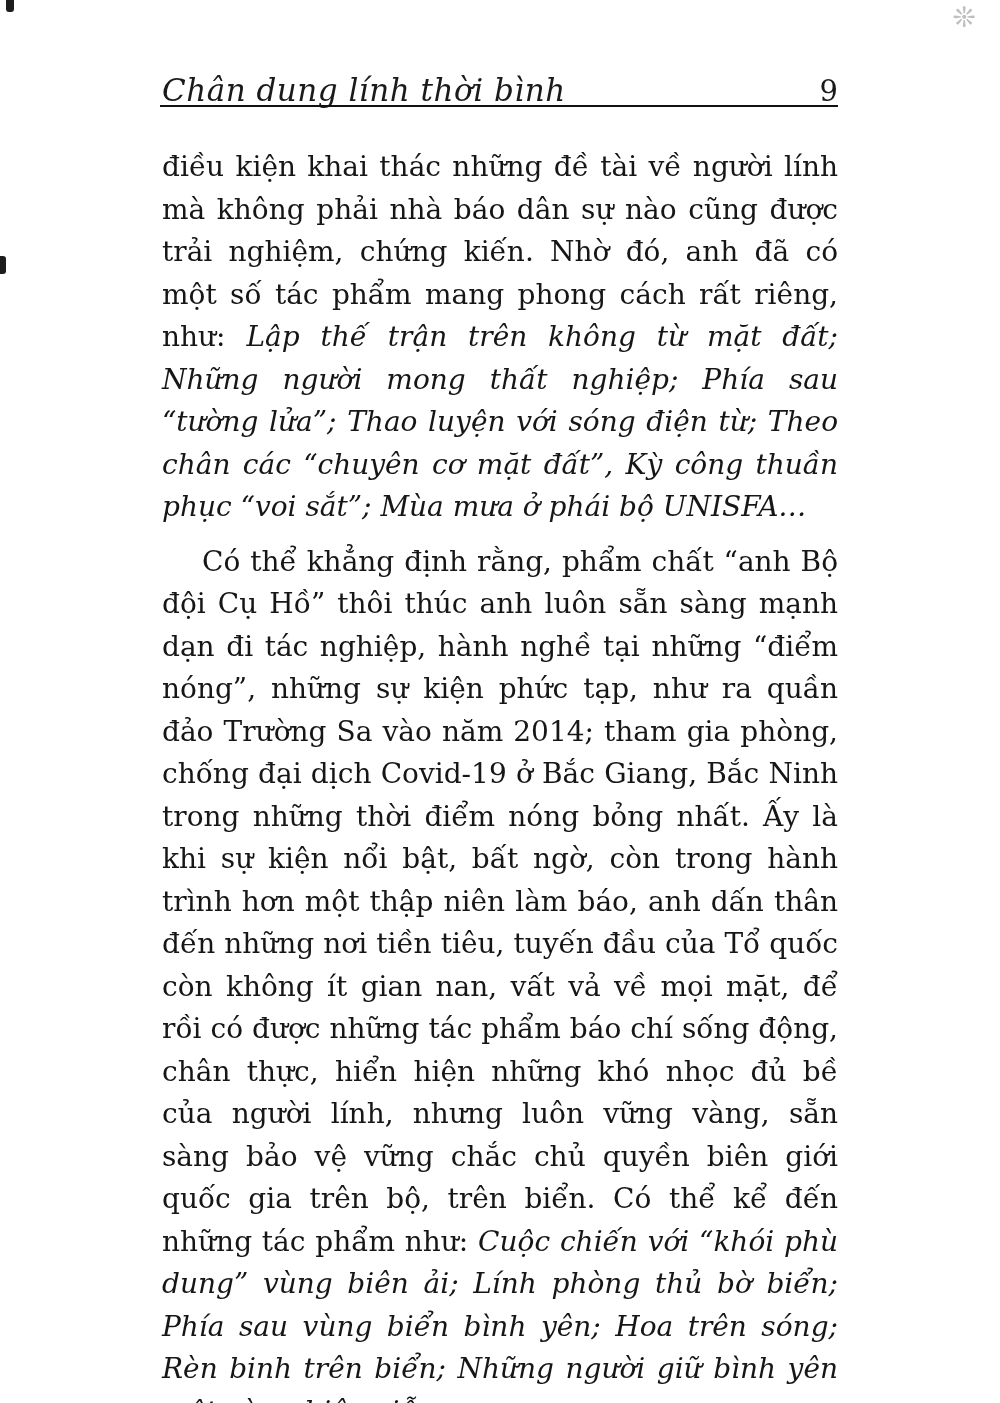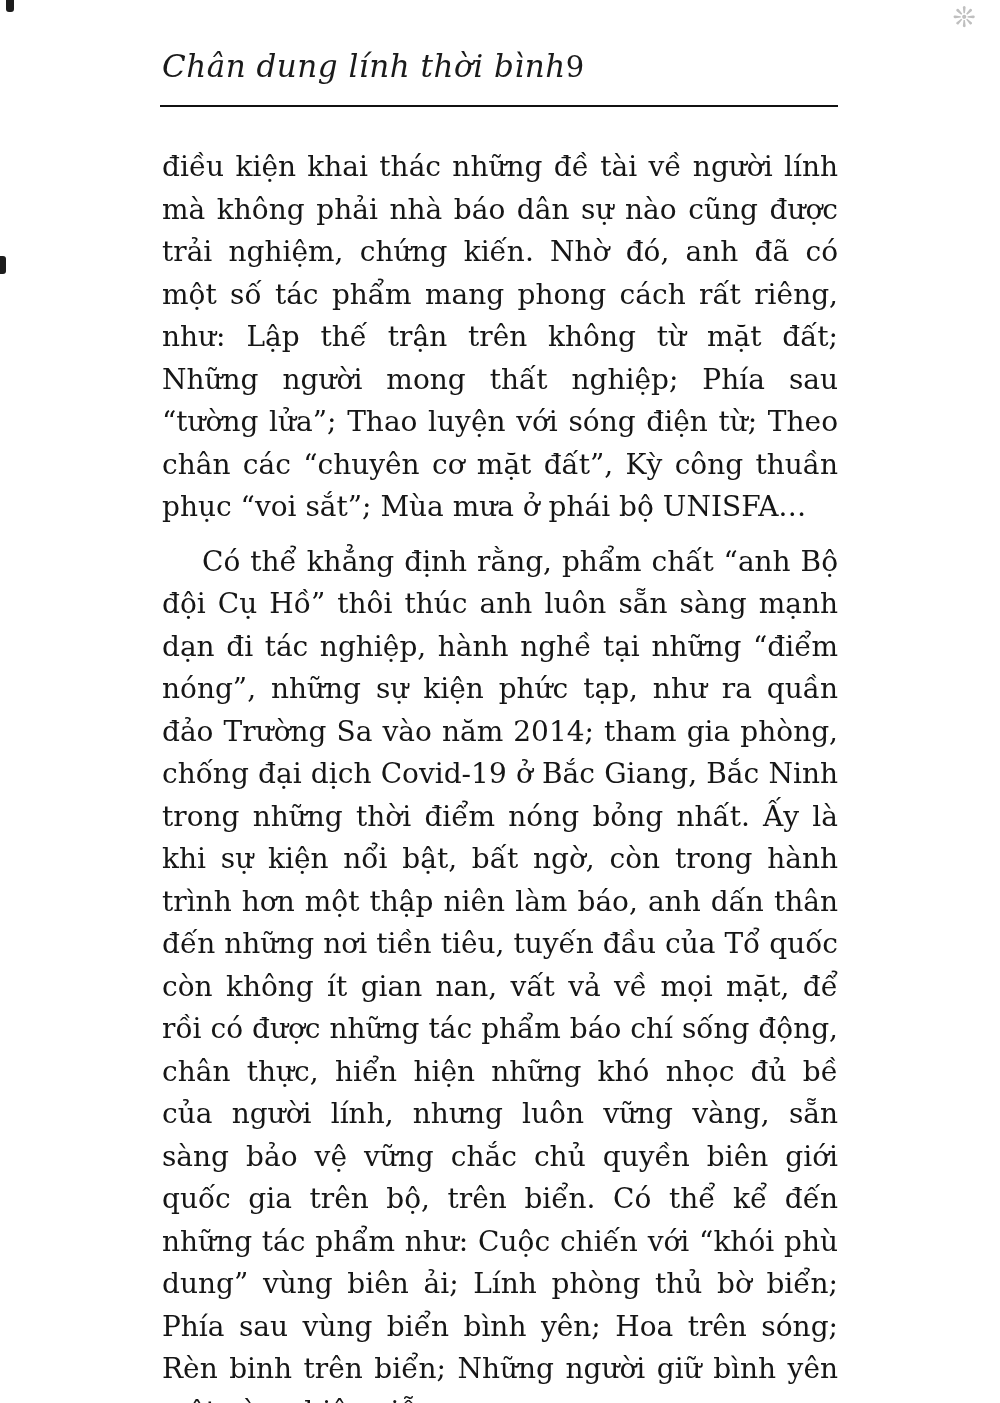--- a/index.html
+++ b/index.html
@@ -36,23 +36,23 @@
     position: absolute;
     left: 0; top: 256px;
     width: 6px; height: 18px;
     background: #1d1d1d;
     border-radius: 0 3px 3px 0;
   }
   .header {
     position: absolute;
     left: 162px;
     width: 676px;
-    top: 48px;
+    top: 72px;
     display: flex;
-    justify-content: flex-start;
+    justify-content: space-between;
     align-items: baseline;
   }
   .running-title {
     font-style: italic;
     font-size: 31px;
     letter-spacing: 0.5px;
     color: #1a1a1a;
   }
   .page-number {
     font-size: 29px;
@@ -72,21 +72,21 @@
     width: 676px;
     top: 146px;
     font-size: 28px;
     line-height: 42.5px;
     text-align: justify;
     color: #161616;
   }
   .para { margin: 0; padding: 0; }
   .para + .para { margin-top: 12px; }
   .para.indent { text-indent: 40px; }
-  .italic { }
+  .italic { font-style: italic; }
 </style>
 </head>
 <body>
 
 <div class="page">
 
   <span class="corner-glyph">❊</span>
 
   <div class="artifact-a"></div>
   <div class="artifact-b"></div>

